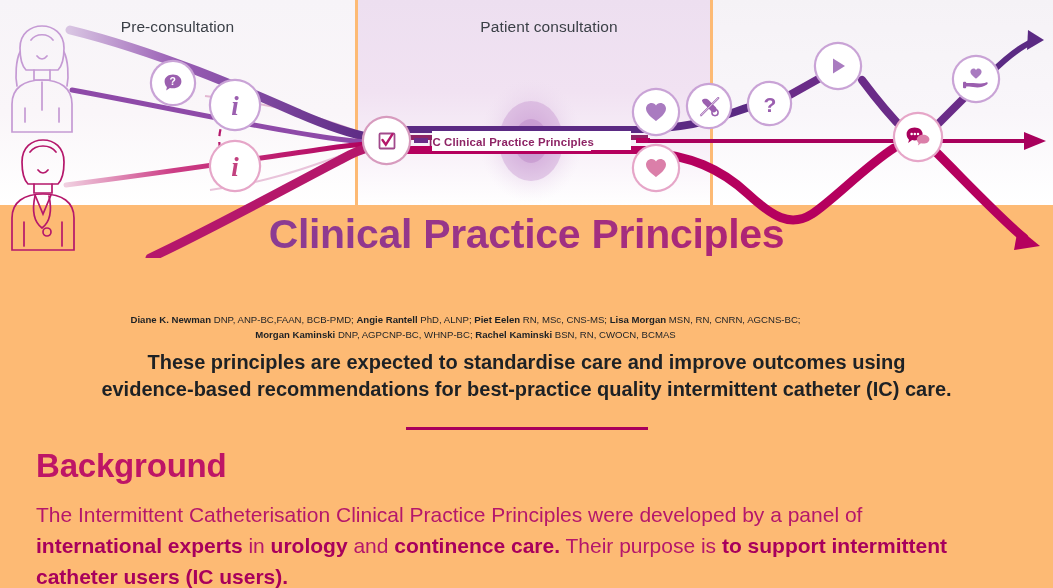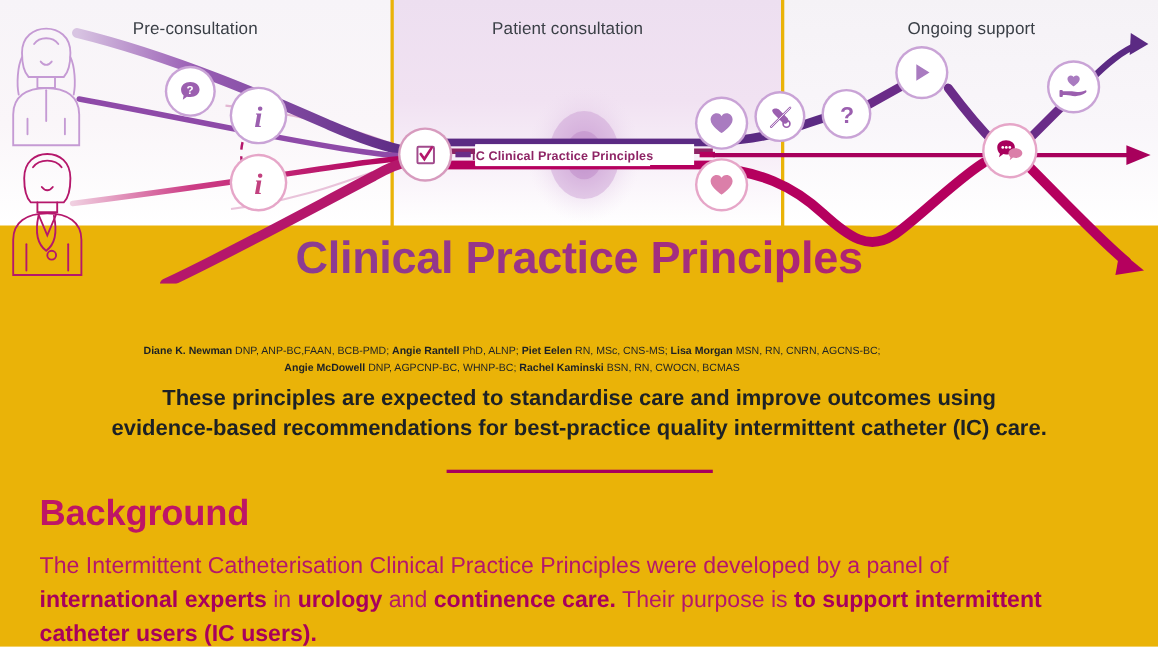--- a/index.html
+++ b/index.html
@@ -2,41 +2,41 @@
 <html><head>
 <meta charset="utf-8">
 <style>
   * { box-sizing: border-box; margin: 0; padding: 0; }
   html, body {
     width: 1053px; height: 588px;
     background: #ffffff;
     font-family: "Liberation Sans", sans-serif;
     overflow: hidden;
   }
-  #page { position: relative; width: 1053px; height: 588px; background: #eab308; }
+  #page { position: relative; width: 1053px; height: 588px; background: #fdba74; }
 
   
   #hero {
     position: absolute; left: 0; top: 0; width: 1053px; height: 258px;
     overflow: hidden;
   }
   .band {
     position: absolute; top: 0; height: 205px;
   }
   .band-left  { left: 0;    width: 355px; background: linear-gradient(180deg,#f7f4f8 0%, #faf6f9 55%, #ffffff 100%); }
   .band-mid   { left: 358px; width: 352px; background: linear-gradient(180deg,#eddff0 0%, #f1e2f2 45%, #ffffff 100%); }
   .band-right { left: 713px; width: 340px; background: linear-gradient(180deg,#f5f2f6 0%, #f9f6fa 55%, #ffffff 100%); }
 
   .stage-label {
     position: absolute; top: 18px;
     font-size: 15.5px; color: #3a3f46; letter-spacing: .1px;
     white-space: nowrap;
   }
   .stage-1 { left: 0;    width: 355px; text-align: center; }
-  .stage-2 { left: 340px; width: 352px; text-align: center; }
+  .stage-2 { left: 373px; width: 352px; text-align: center; }
   .stage-3 { left: 713px; width: 340px; text-align: center; }
 
   #heroSvg { position: absolute; left: 0; top: 0; }
 
   .ic-label {
     position: absolute; left: 432px; top: 132px;
     width: 159px; height: 19px;
     background: #ffffff;
     display: flex; align-items: center; justify-content: center;
     font-size: 11.4px; font-weight: 700; color: #8E2465;
@@ -102,21 +102,20 @@
 
 <div id="page">
 
   <div id="hero">
     <div class="band band-left"></div>
     <div class="band band-mid"></div>
     <div class="band band-right"></div>
 
     <div class="stage-label stage-1">Pre-consultation</div>
     <div class="stage-label stage-2">Patient consultation</div>
-    <div class="stage-label stage-3">Ongoing support</div>
 
     <svg id="heroSvg" width="1053" height="258" viewBox="0 0 1053 258">
       <defs>
         <linearGradient id="gPur" x1="0" y1="0" x2="1" y2="0">
           <stop offset="0" stop-color="#d8c4e2"></stop>
             <stop offset=".35" stop-color="#9A5FB5"></stop>
           <stop offset="1" stop-color="#5B2A83"></stop>
         </linearGradient>
         <linearGradient id="gMag" x1="0" y1="0" x2="1" y2="0">
           <stop offset="0" stop-color="#f0cfe0"></stop>
@@ -279,21 +278,21 @@
 
     <div class="ic-label">IC Clinical Practice Principles</div>
   </div>
 
   <div id="titleWrap">
     <div class="ttl">Clinical Practice Principles</div>
   </div>
 
   <div id="authors">
     <div><b>Diane K. Newman</b><span> DNP, ANP-BC,FAAN, BCB-PMD; </span><b>Angie Rantell</b><span> PhD, ALNP; </span><b>Piet Eelen</b><span> RN, MSc, CNS-MS; </span><b>Lisa Morgan</b><span> MSN, RN, CNRN, AGCNS-BC;</span></div>
-    <div><b>Angie McDowell</b><span> DNP, AGPCNP-BC, WHNP-BC; </span><b>Rachel Kaminski</b><span> BSN, RN, CWOCN, BCMAS</span></div>
+    <div><b>Morgan Kaminski</b><span> DNP, AGPCNP-BC, WHNP-BC; </span><b>Rachel Kaminski</b><span> BSN, RN, CWOCN, BCMAS</span></div>
   </div>
 
   <div id="lede">
     <div>These principles are expected to standardise care and improve outcomes using</div>
     <div>evidence-based recommendations for best-practice quality intermittent catheter (IC) care.</div>
   </div>
 
   <div id="rule"></div>
 
   <div id="bgSec">

